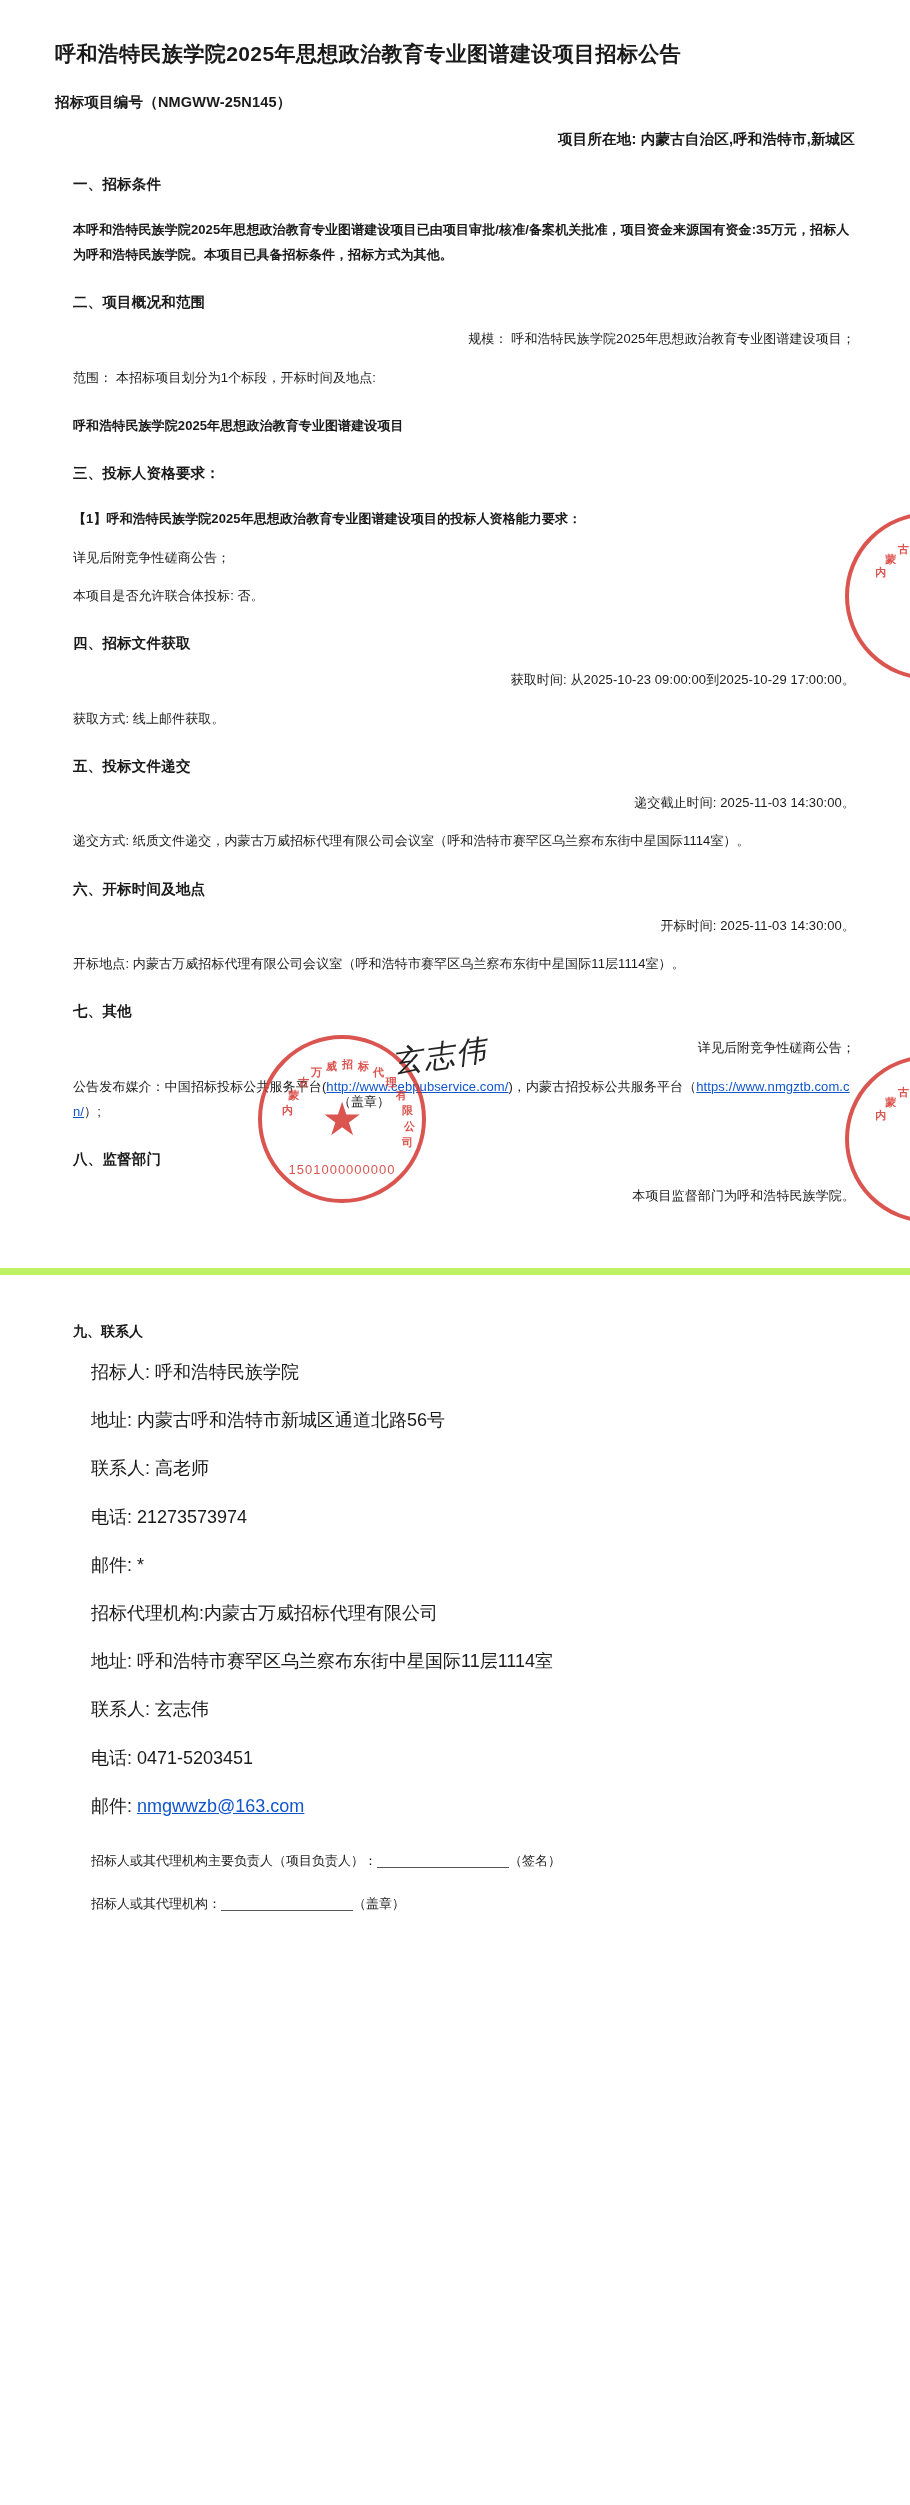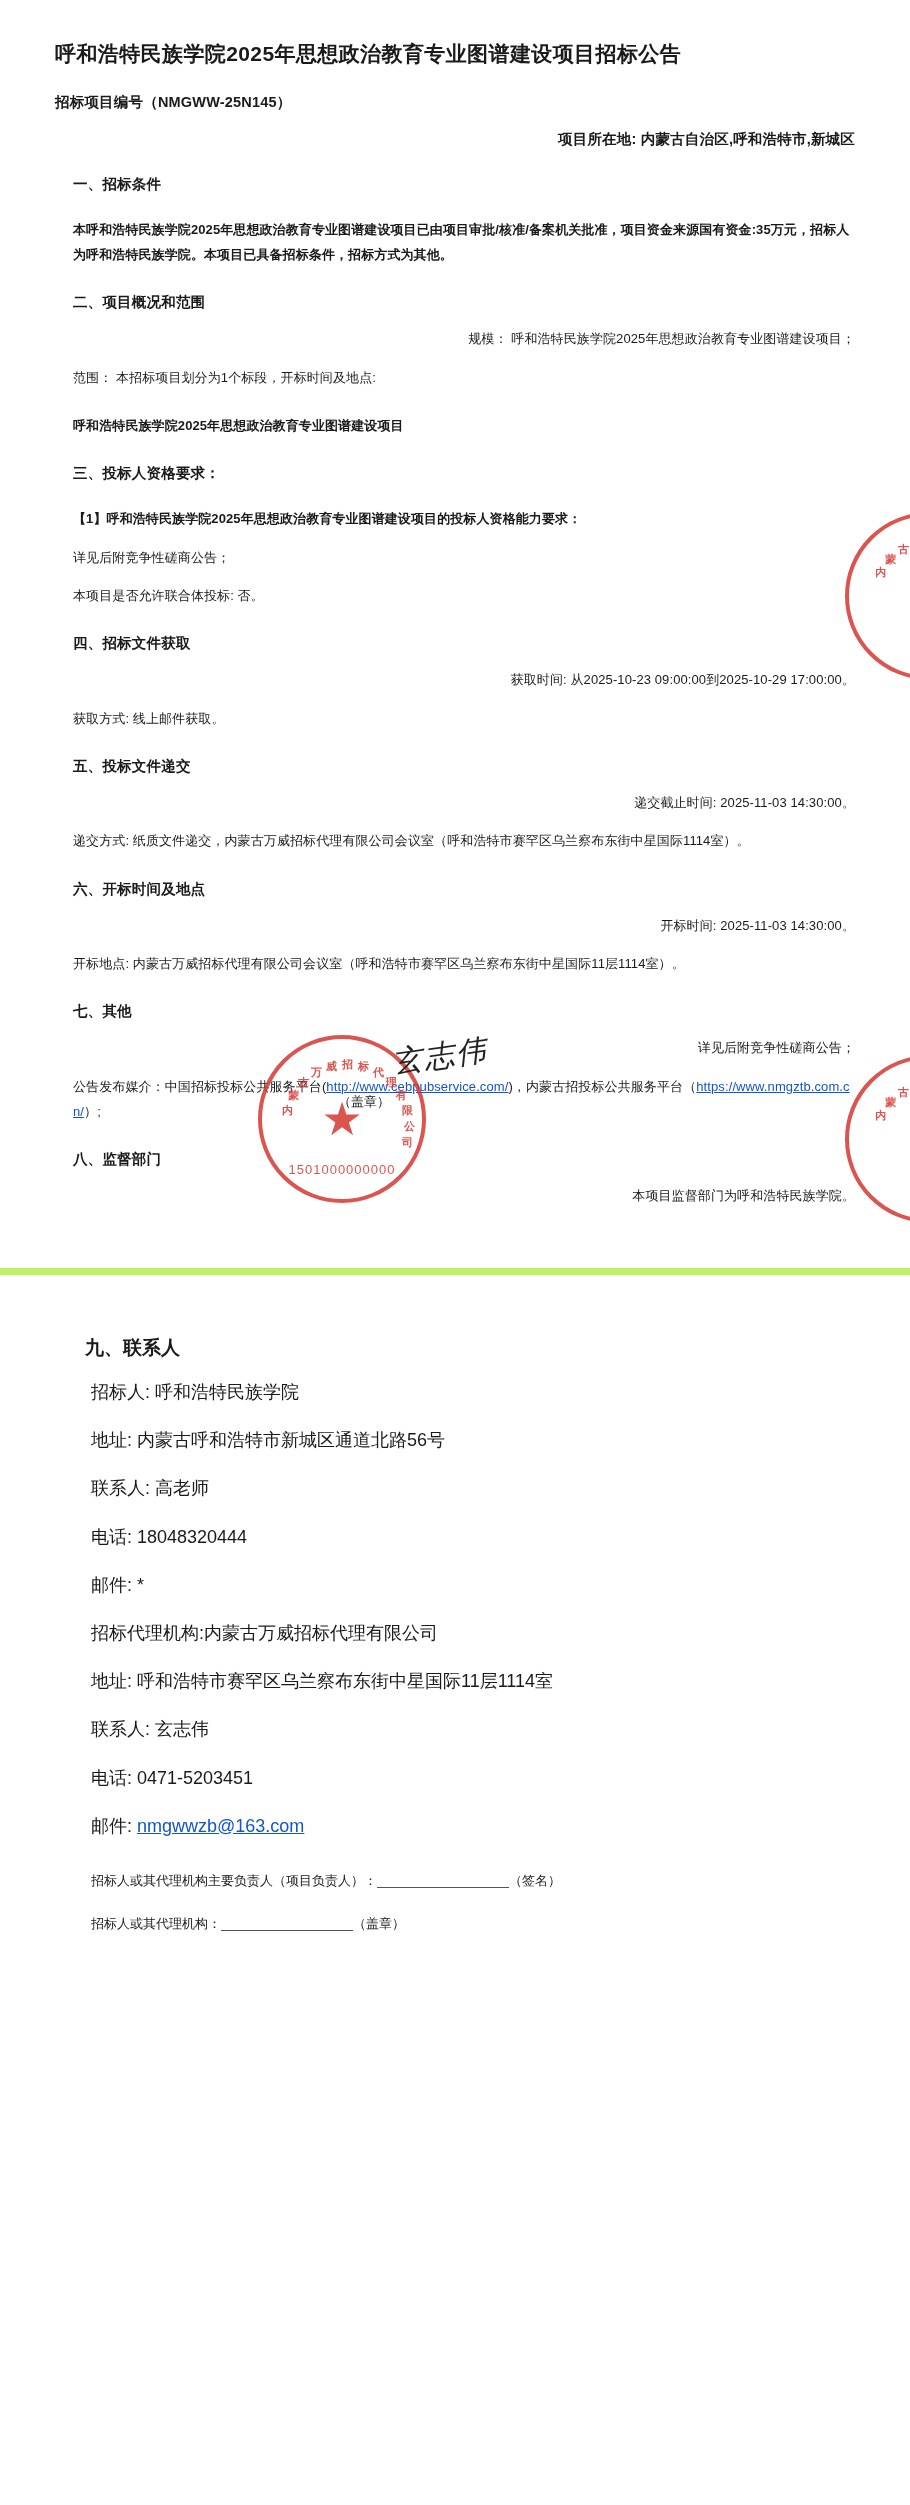--- a/index.html
+++ b/index.html
@@ -78,23 +78,23 @@
   }
 
   a.link {
     color: #1155cc;
     text-decoration: underline;
     word-break: break-all;
   }
 
   
   .contact-h {
-    font-size: 19px;
-    font-weight: bold;
-    margin: 12px;
+    font-size: 14px;
+    font-weight: bold;
+    margin: 0;
     padding: 48px 0 0 18px;
   }
   p.c-line {
     font-size: 18px;
     line-height: 1.9;
     margin: 14px 0 0 0;
     padding-left: 36px;
   }
 
   .sign-area {
@@ -247,21 +247,21 @@
   </div>
 
   <div class="sheet sheet-2">
     <div class="inner">
 
       <h2 class="contact-h">九、联系人</h2>
 
       <p class="c-line">招标人: 呼和浩特民族学院</p>
       <p class="c-line">地址: 内蒙古呼和浩特市新城区通道北路56号</p>
       <p class="c-line">联系人: 高老师</p>
-      <p class="c-line">电话: 18048320444</p>
+      <p class="c-line">电话: 21273573974</p>
       <p class="c-line">邮件: *</p>
       <p class="c-line">招标代理机构:内蒙古万威招标代理有限公司</p>
       <p class="c-line">地址: 呼和浩特市赛罕区乌兰察布东街中星国际11层1114室</p>
       <p class="c-line">联系人: 玄志伟</p>
       <p class="c-line">电话: 0471-5203451</p>
       <p class="c-line"><span>邮件:</span>&nbsp;<a class="link" href="#">nmgwwzb@163.com</a></p>
 
       <div class="sign-area">
         <p class="sign-row"><span>招标人或其代理机构主要负责人（项目负责人）：</span><span class="sign-blank"></span><span>（签名）</span></p>
         <p class="sign-row"><span>招标人或其代理机构：</span><span class="sign-blank"></span><span>（盖章）</span></p>

